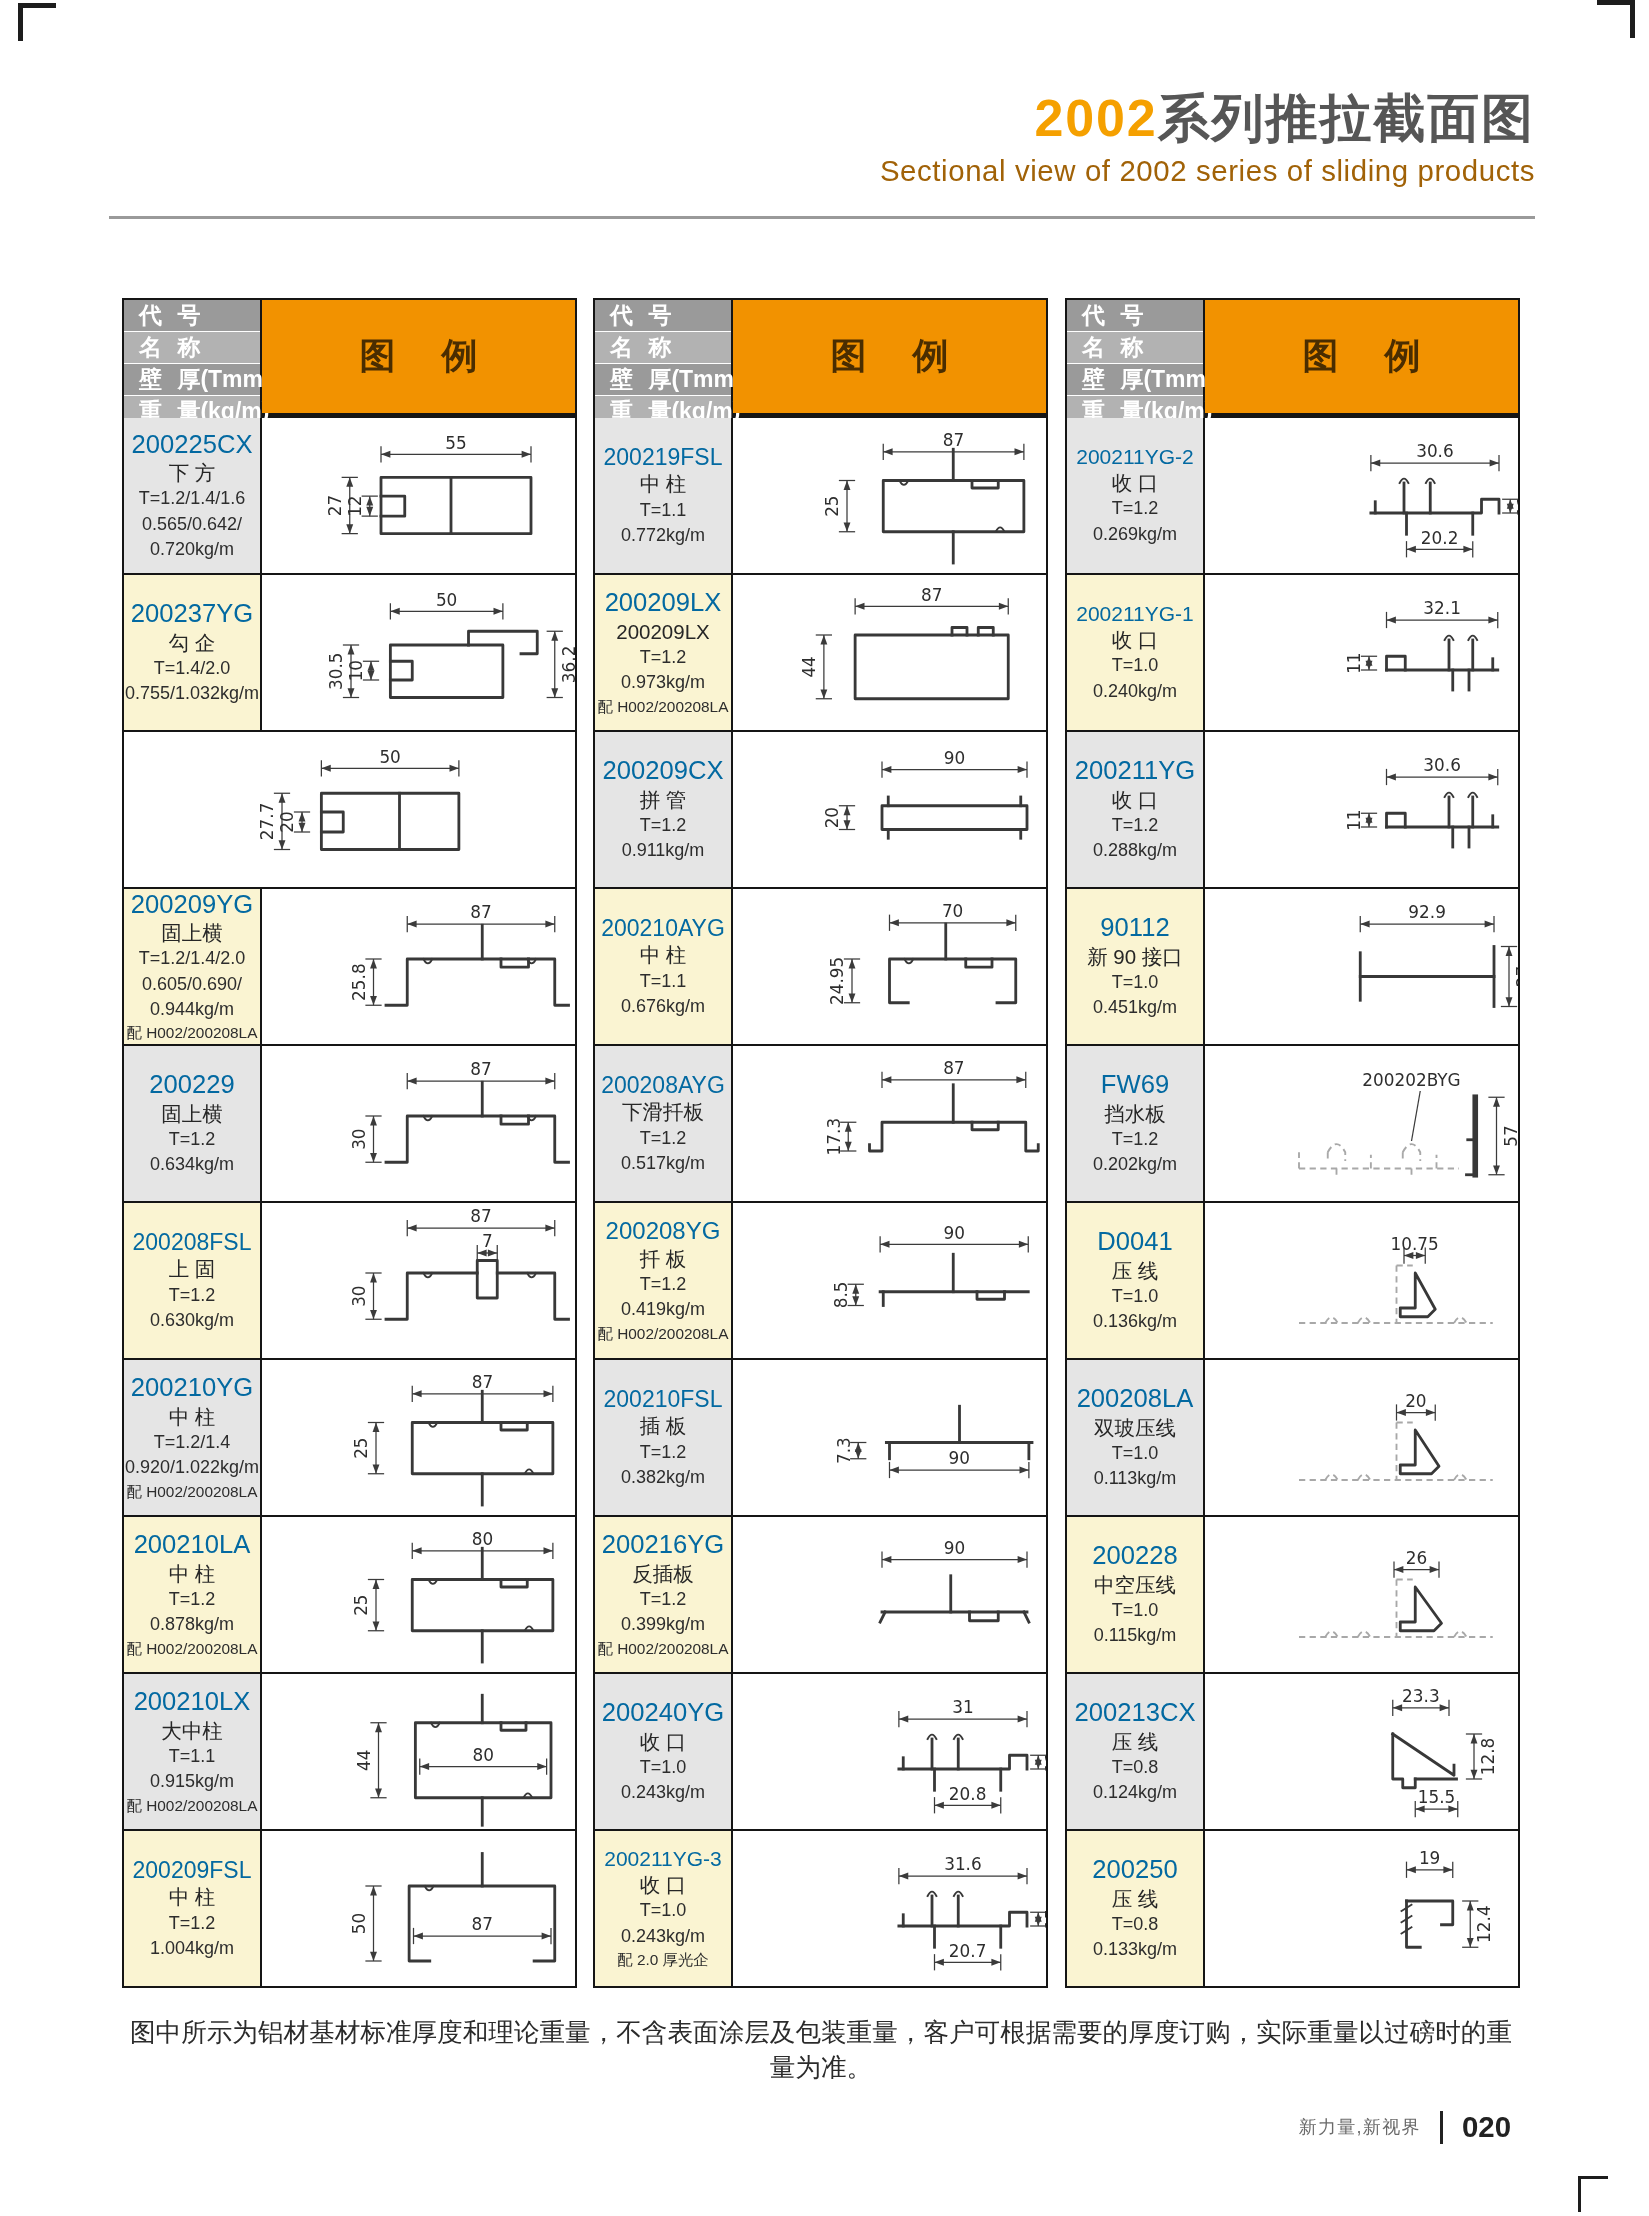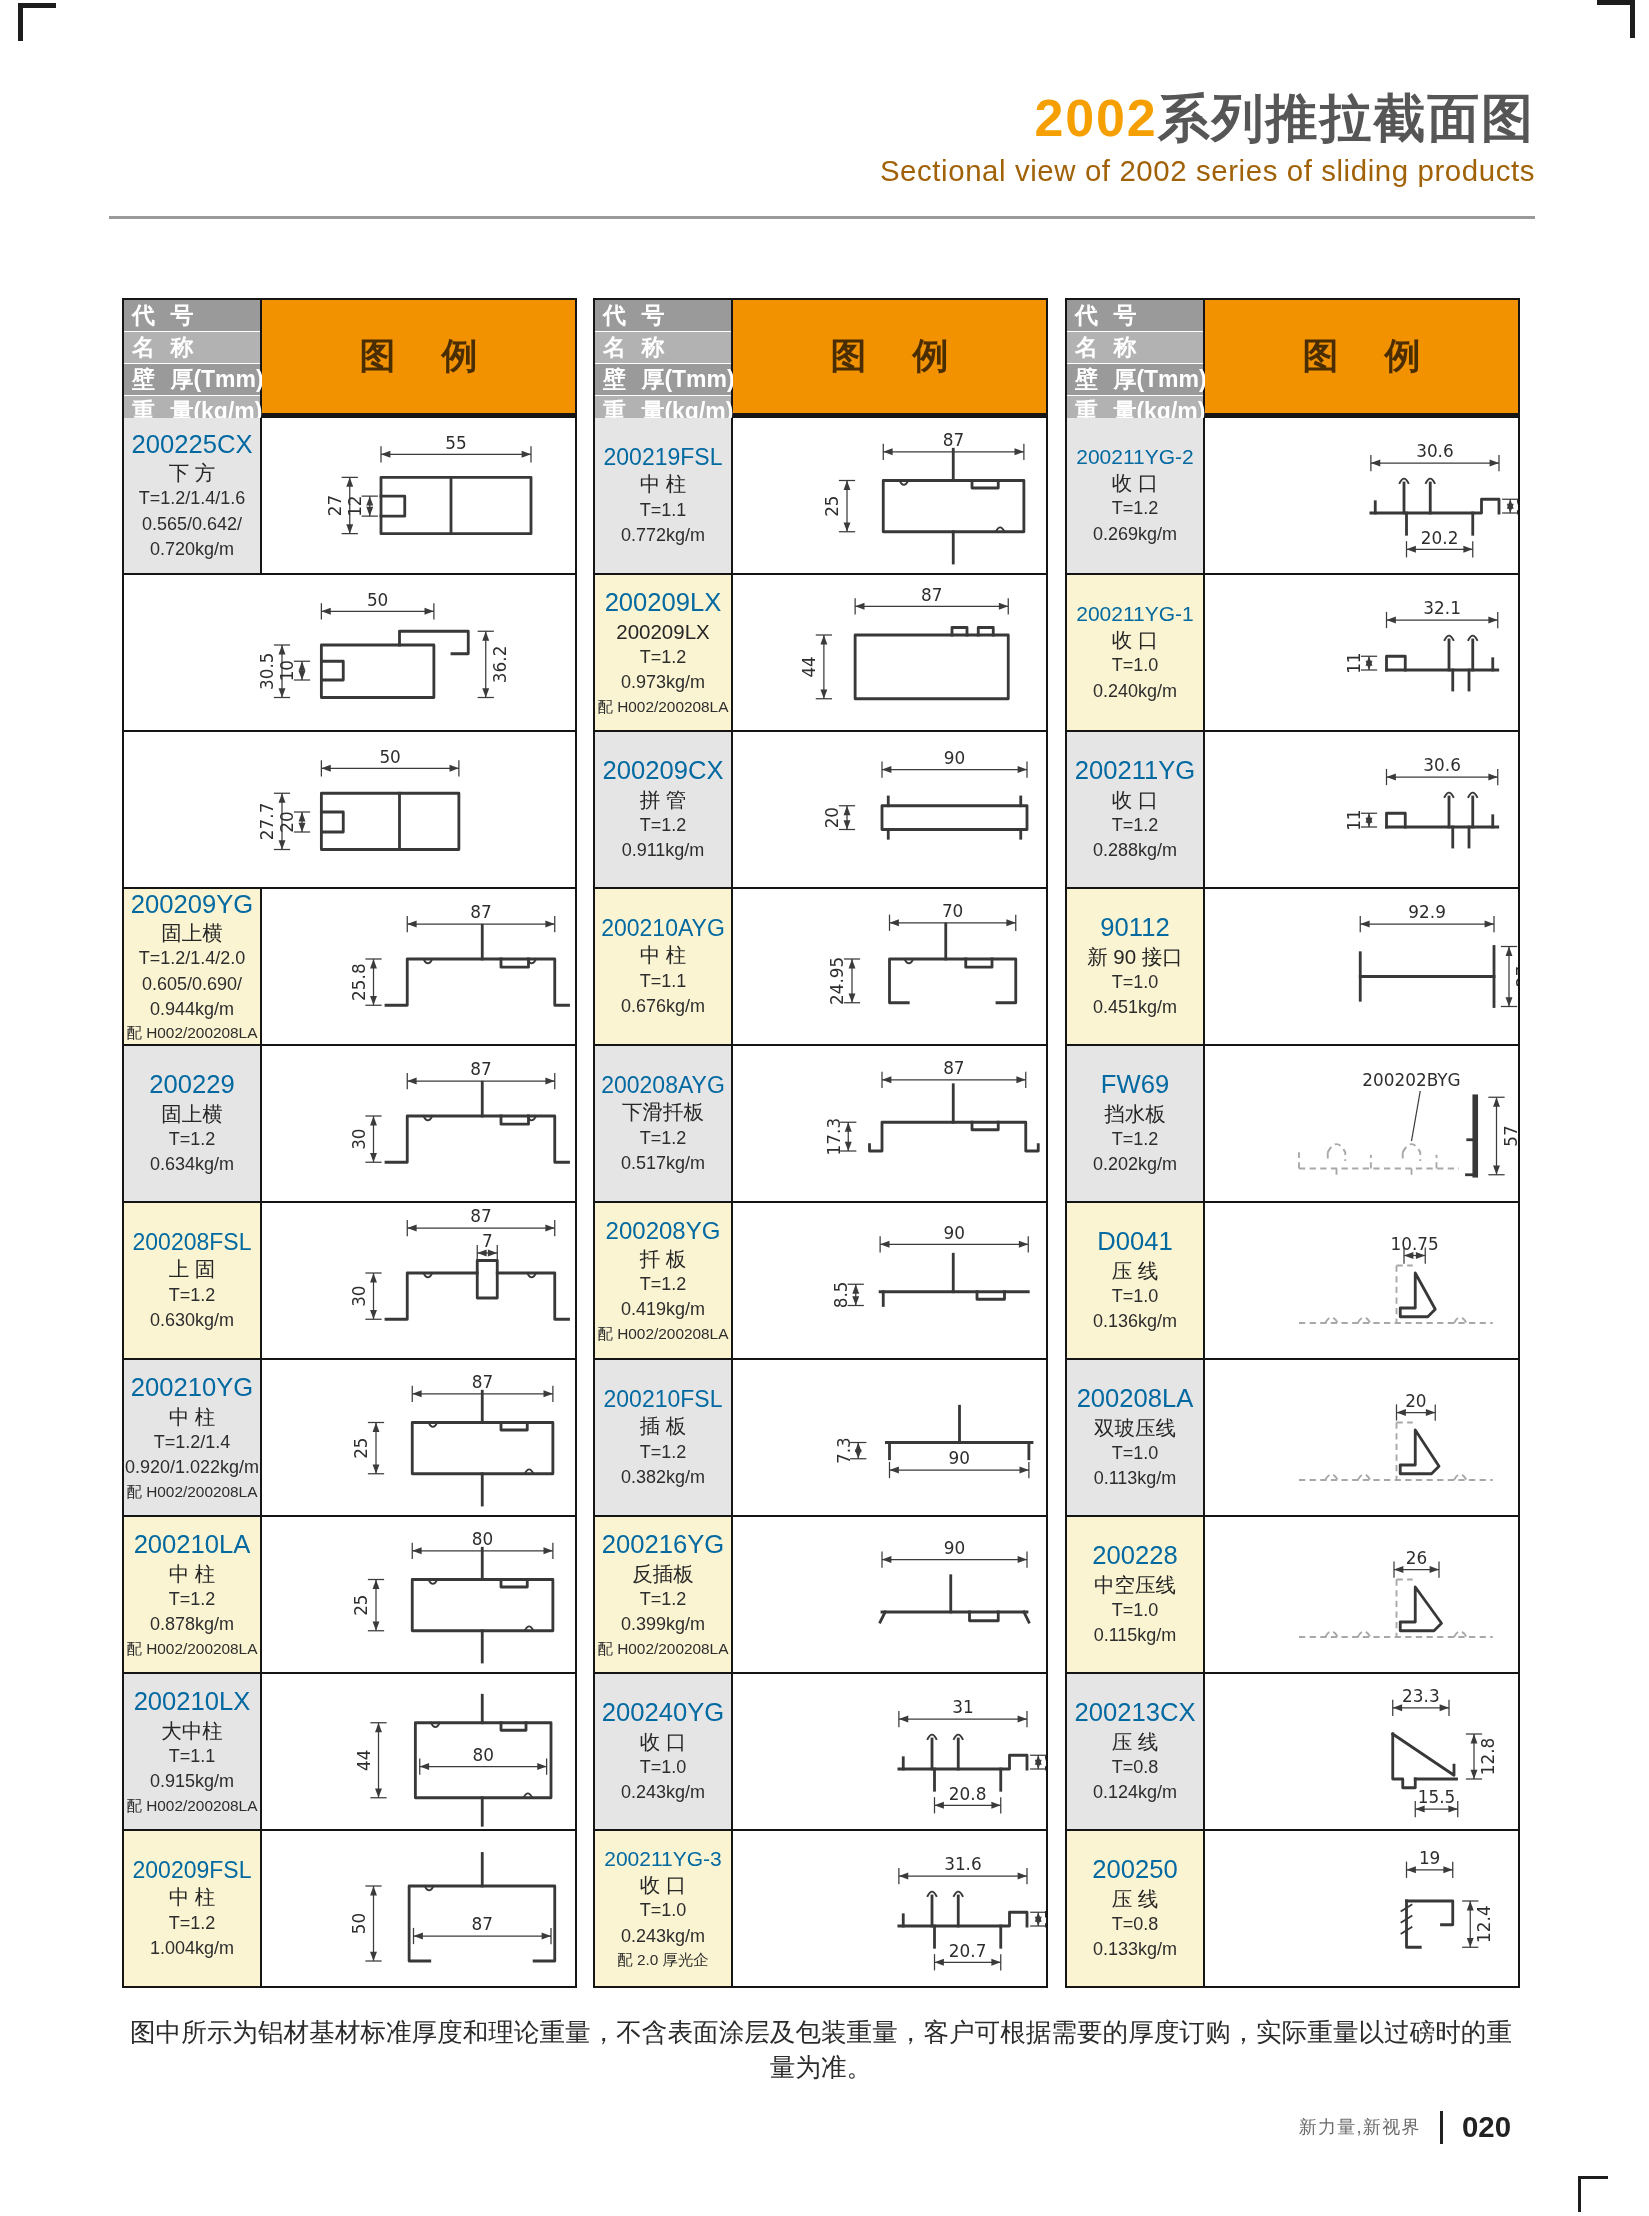--- a/index.html
+++ b/index.html
@@ -13,21 +13,21 @@
   
   .title-block{position:absolute;top:90px;right:114px;text-align:right;}
   .title{font-size:52px;font-weight:700;color:#565656;letter-spacing:1.9px;line-height:1.1;}
   .title .accent{color:#F5A000;}
   .subtitle{font-size:29.4px;color:#a16207;margin-top:6.4px;letter-spacing:0.6px;}
   .title-rule{position:absolute;left:109px;right:114px;top:216px;height:2.6px;background:#9a9a9a;}
   
   .col{position:absolute;top:298px;width:455px;border:2.6px solid #151515;box-sizing:border-box;background:#fff;}
   .thead{display:flex;height:113px;border-bottom:3.8px solid #151515;}
   .thead-left{width:138px;display:flex;flex-direction:column;border-right:2.6px solid #151515;box-sizing:border-box;}
-  .hrow{flex:1;display:flex;align-items:center;padding-left:8px;color:#fff;font-weight:700;
+  .hrow{flex:1;display:flex;align-items:center;padding-left:15px;color:#fff;font-weight:700;
         font-size:23px;word-spacing:9px;white-space:nowrap;}
   .hrow-dark{background:#9A9A9A;border-bottom:1.9px solid #fff;}
   .hrow-light{background:#B2B2B2;border-bottom:1.9px solid #fff;}
   .thead-left .hrow:last-child{border-bottom:0;}
   .thead-legend{flex:1;background:#F29200;color:#4a2d00;display:flex;align-items:center;justify-content:center;
         font-size:36px;font-weight:700;word-spacing:36px;}
   .trow{display:flex;height:155px;border-top:2.6px solid #151515;}
   .trow:first-of-type{border-top:0;}
   .tcell{width:138px;box-sizing:border-box;border-right:2.6px solid #151515;display:flex;flex-direction:column;
         align-items:center;justify-content:center;text-align:center;padding:2.6px 1.3px;gap:1.9px;}
@@ -107,20 +107,26 @@
               <line x1="172" y1="125" x2="172" y2="157" class="dim"></line>
               <line x1="159" y1="125" x2="185" y2="125" class="dim"></line>
               <line x1="159" y1="157" x2="185" y2="157" class="dim"></line>
               <polygon points="172,125 166.5,140 177.5,140" class="ah"></polygon>
               <polygon points="172,157 166.5,142 177.5,142" class="ah"></polygon>
               <text x="158" y="141" class="dimtxt" text-anchor="middle" transform="rotate(-90 158 141)">12</text>
             </svg>
           </div>
         </div>
         <div class="trow">
+          <div class="tcell tone-cream">
+            <div class="code" style="font-size: 25.6px;">200237YG</div>
+            <div class="name">勾 企</div>
+            <div class="spec">T=1.4/2.0</div>
+            <div class="spec">0.755/1.032kg/m</div>
+          </div>
           <div class="dcell">
             <svg viewBox="0 0 500 248">
               <path d="M205 112 H385 V196 H205 Z" class="prof"></path>
               <path d="M330 112 V90 H440 V126 H414" class="prof"></path>
               <path d="M205 138 H240 V168 H205" class="prof"></path>
               <line x1="205" y1="58" x2="385" y2="58" class="dim"></line>
               <line x1="205" y1="45" x2="205" y2="71" class="dim"></line>
               <line x1="385" y1="45" x2="385" y2="71" class="dim"></line>
               <polygon points="205,58 220,52.5 220,63.5" class="ah"></polygon>
               <polygon points="385,58 370,52.5 370,63.5" class="ah"></polygon>

